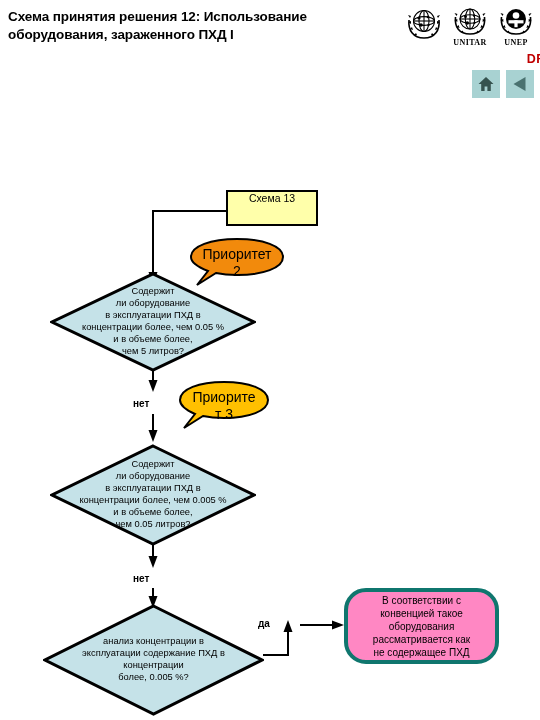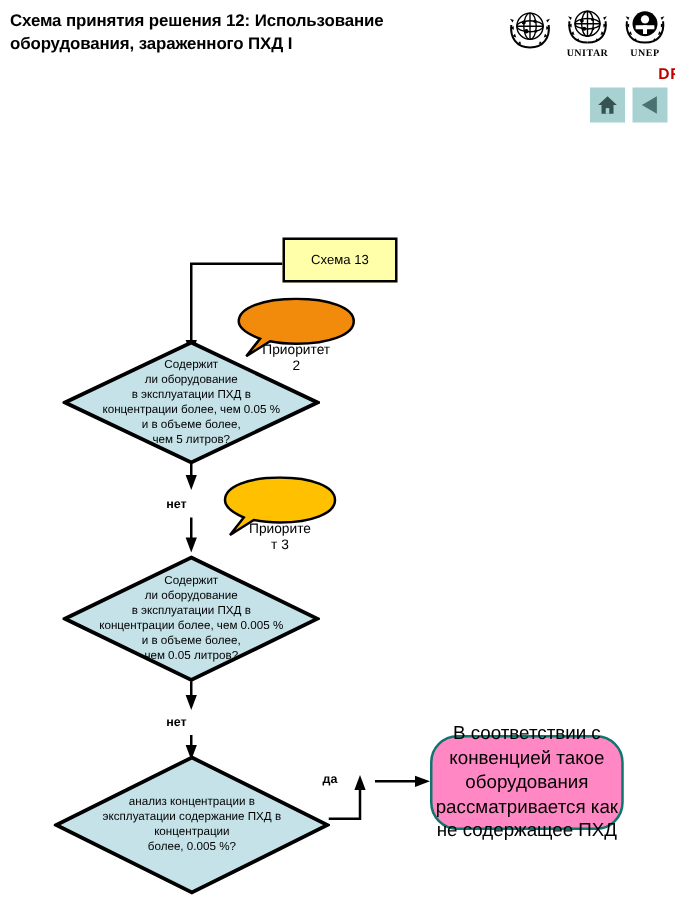--- a/index.html
+++ b/index.html
@@ -30,43 +30,43 @@
   }
   .navbtns{position:absolute;left:472px;top:70px;width:62px;height:30px;
            display:flex;justify-content:space-between;}
   .navbtn{width:28px;height:28px;background:#a8d2d2;display:flex;align-items:center;justify-content:center;cursor:pointer;}
 
   
   .node{position:absolute;box-sizing:border-box;}
 
   .procbox{
     background:#ffffaa;border:2px solid #000;
-    display:flex;align-items:center;justify-content:center;
+    display:flex;justify-content:center;
     font-size:10.5px;color:#000;font-weight:normal;
   }
 
   .diamond{
     display:flex;align-items:center;justify-content:center;text-align:center;
   }
   .diamond .dshape{position:absolute;inset:0;}
   .diamond .dtext{
     position:relative;z-index:2;font-size:9.3px;line-height:1.28;color:#000;
     width:86%;
   }
 
   .callout{position:absolute;}
   .callout .ctext{
     position:absolute;z-index:2;left:0;right:0;text-align:center;
-    font-size:11px;line-height:1.2;color:#000;margin-top:28px;
+    font-size:14px;line-height:1.2;color:#000;
   }
 
   .terminator{
-    background:#ff87c3;border:2px solid #0f766e;border-radius:22px;
+    background:#ff87c3;border:4px solid #0f766e;border-radius:22px;
     display:flex;align-items:center;justify-content:center;text-align:center;
-    font-size:15px;line-height:1.3;color:#000;
+    font-size:10px;line-height:1.3;color:#000;
   }
 
   .edgelabel{position:absolute;font-size:10px;font-weight:bold;color:#000;}
 
   .conn{position:absolute;overflow:visible;}
   .conn line,.conn polyline,.conn path{stroke:#000;stroke-width:2;fill:none;}
   .conn polygon{fill:#000;}
 </style>
 </head>
 <body>

